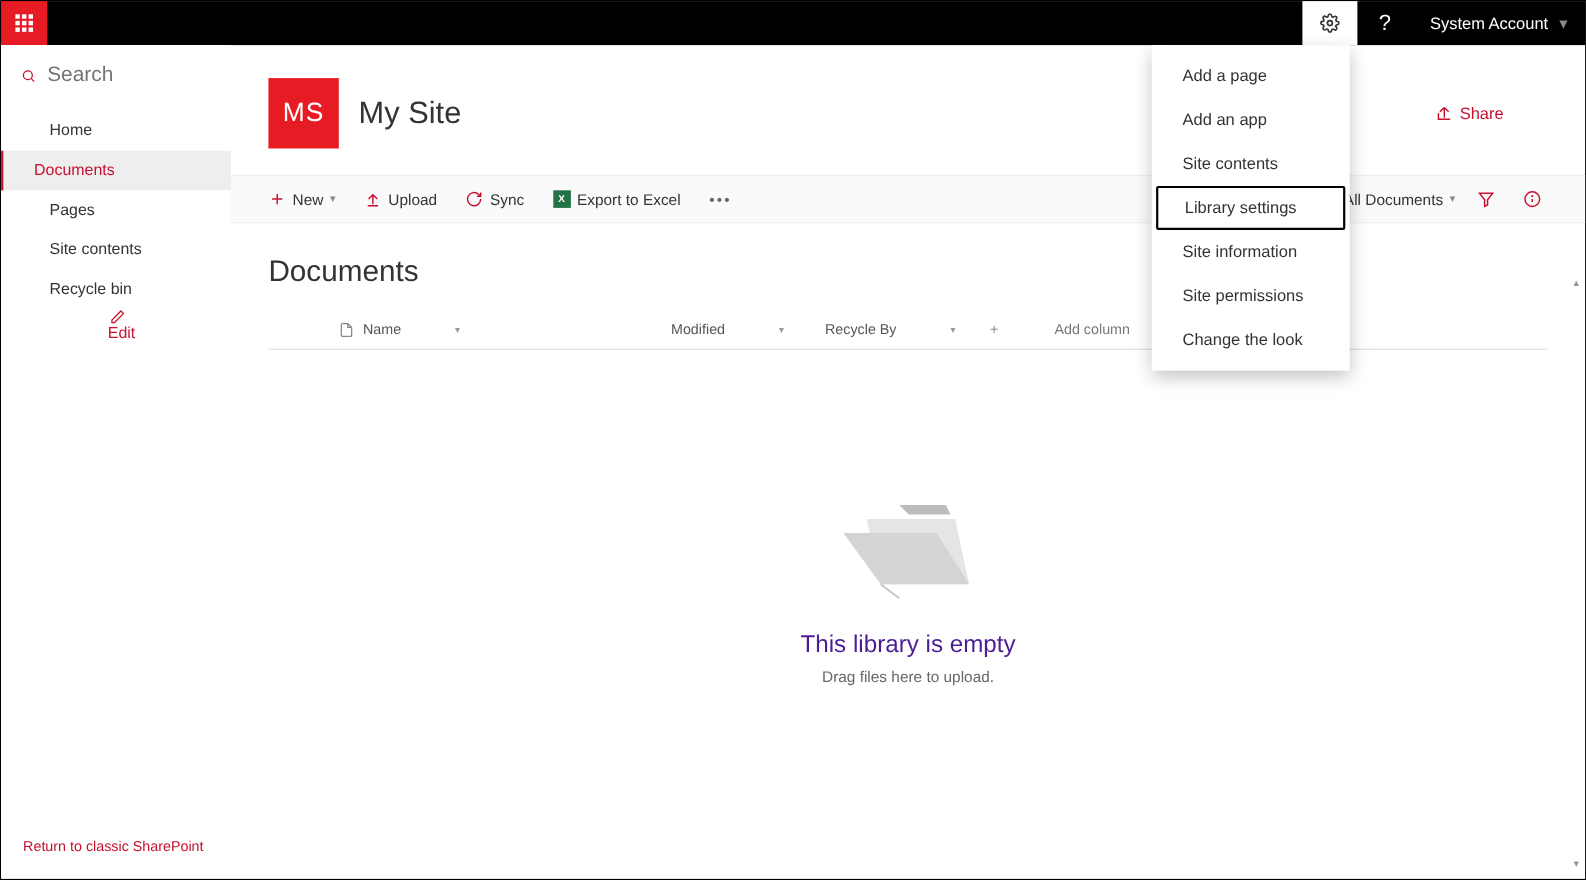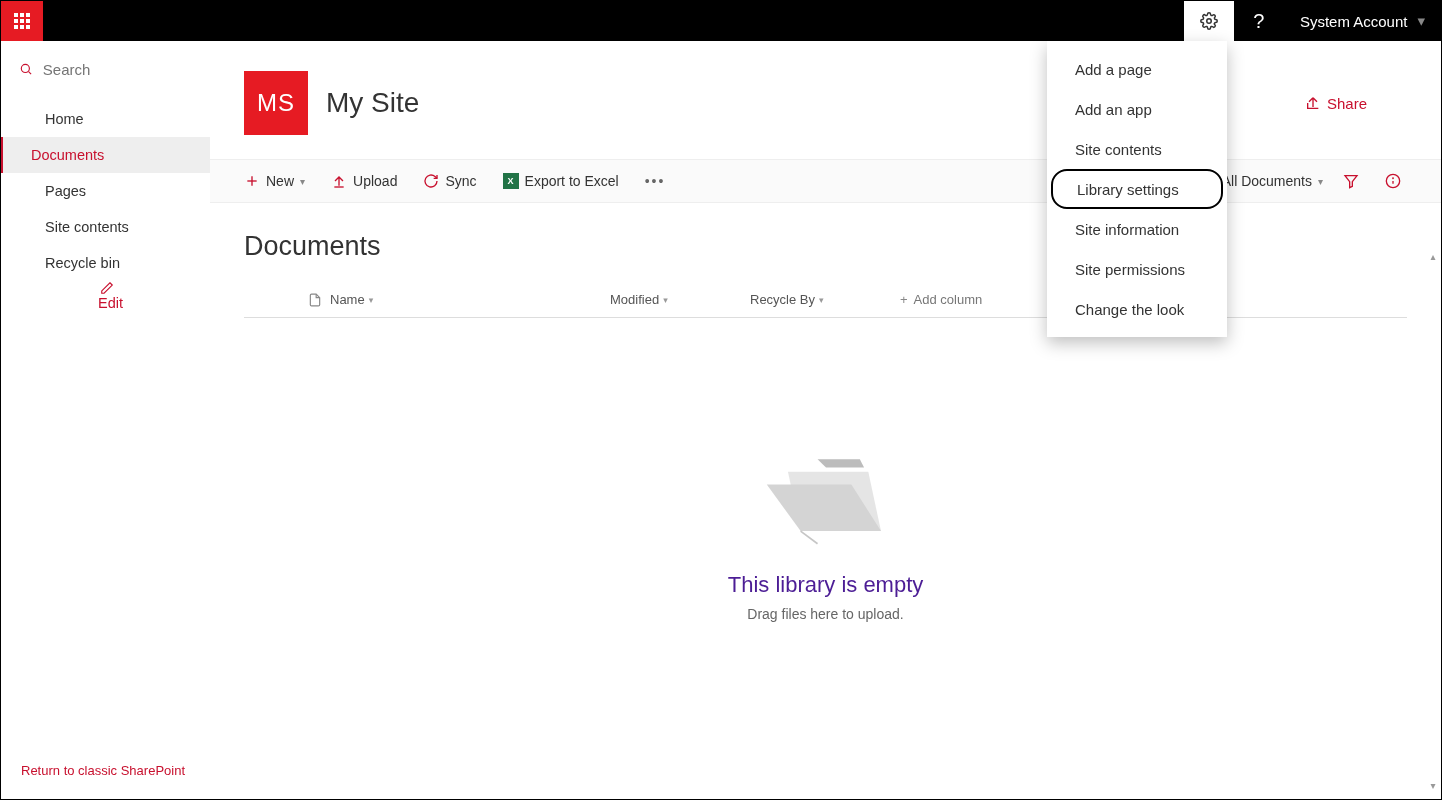--- a/index.html
+++ b/index.html
@@ -12,21 +12,21 @@
   .topbar-spacer { flex: 1; }
   .topbar-btn { width: 50px; height: 40px; display: flex; align-items: center; justify-content: center; color: #fff; cursor: pointer; }
   .topbar-btn.active { background: #fff; color: #333; }
   .gear-svg { width: 18px; height: 18px; }
   .user { color: #fff; display: flex; align-items: center; padding: 4px 16px; height: 40px; font-size: 15px; cursor: pointer; }
   .user .caret { margin-left: 10px; color: #888; }
   .body { display: flex; height: 756px; }
   .sidebar { width: 209px; border-right: 0; background: #fff; display: flex; flex-direction: column; }
   .search-row { display: flex; align-items: center; height: 56px; padding: 0 14px 0 18px; }
   .search-row svg { width: 16px; height: 16px; color: #c8102e; }
-  .search-row input { border: none; outline: none; font-size: 15px; margin-left: 10px; width: 100%; color: #b91c1c; }
+  .search-row input { border: none; outline: none; font-size: 19px; margin-left: 10px; width: 100%; color: #b91c1c; }
   .nav { padding-top: 4px; }
   .nav-item { height: 36px; display: flex; align-items: center; padding-left: 44px; font-size: 14.5px; color: #333; cursor: pointer; }
   .nav-item.selected { background: #eee; color: #c8102e; border-left: 2px solid #c8102e; padding-left: 28px; }
   .edit-link { display: flex; align-items: center; height: 36px; padding-left: 10px; color: #c8102e; font-size: 14.5px; cursor: pointer; flex-direction: column; }
   .edit-link svg { width: 14px; height: 14px; margin-right: 8px; }
   .sidebar-footer { margin-top: auto; padding: 0 0 18px 20px; }
   .classic-link { color: #c8102e; font-size: 13px; cursor: pointer; }
   .main { flex: 1; position: relative; }
   .site-header { display: flex; align-items: center; padding: 30px 34px 24px 34px; }
   .site-logo { width: 64px; height: 64px; background: #e61b23; color: #fff; display: flex; align-items: center; justify-content: center; font-size: 24px; font-weight: 300; letter-spacing: 1px; }
@@ -39,34 +39,34 @@
   .cmd .chev { margin-left: 6px; color: #888; font-size: 10px; }
   .cmd-spacer { flex: 1; }
   .cmd.icon-only { margin-right: 0; margin-left: 20px; color: #c8102e; }
   .cmd.view { color: #333; margin-right: 0; margin-left: 0; }
   .excel-ico { width: 16px; height: 16px; background: #217346; color: #fff; font-size: 9px; font-weight: bold; display: flex; align-items: center; justify-content: center; margin-right: 6px; }
   .content { padding: 28px 34px; }
   .list-title { font-size: 27px; font-weight: 400; color: #333; margin-bottom: 20px; }
   .col-headers { display: flex; align-items: center; height: 36px; border-bottom: 1px solid #ddd; font-size: 13px; color: #555; }
   .col-headers .spacer1 { width: 56px; }
   .col-headers .doc-ico { width: 30px; display:flex; justify-content:center; }
-  .col-headers .col { display: flex; align-items: center; cursor: pointer; }
+  .col-headers .col { display: flex; align-items: center; cursor: pointer; gap: 45px; }
   .col-headers .chev { font-size: 9px; color: #999; margin-left: 4px; }
   .col-name-h { width: 280px; }
   .col-mod-h { width: 140px; }
   .col-modby-h { width: 150px; }
   .add-col { color: #777; }
   .add-col .plus { color: #888; margin-right: 6px; font-size: 13px; }
   .empty { text-align: center; margin-top: 120px; }
   .empty-title { font-size: 22px; color: #4c1d95; font-weight: 400; margin-top: 20px; }
   .empty-sub { font-size: 14px; color: #666; margin-top: 8px; }
   .folder-svg { width: 170px; height: 110px; opacity: 0.9; }
   .menu-panel { position: absolute; right: 214px; top: 40px; width: 180px; background: #fff; box-shadow: 0 6px 16px rgba(0,0,0,0.25); z-index: 20; padding: 8px 0; }
   .menu-item { height: 40px; display: flex; align-items: center; padding: 0 28px; font-size: 15px; color: #333; cursor: pointer; }
-  .menu-item.highlighted { border: 2.5px solid #000; border-radius: 16px; margin: 0 4px; padding: 0 24px; }
+  .menu-item.highlighted { border: 2.5px solid #000; border-radius: 2px; margin: 0 4px; padding: 0 24px; }
   .ellipsis-dots { letter-spacing: 2px; color: #666; }
   .scroll-ind { position: absolute; right: 2px; width: 12px; color: #999; font-size: 10px; text-align:center; }
 </style>
 </head>
 <body>
 <div class="frame">
 
 <div class="topbar">
   <div class="waffle">
     <div class="waffle-grid">

